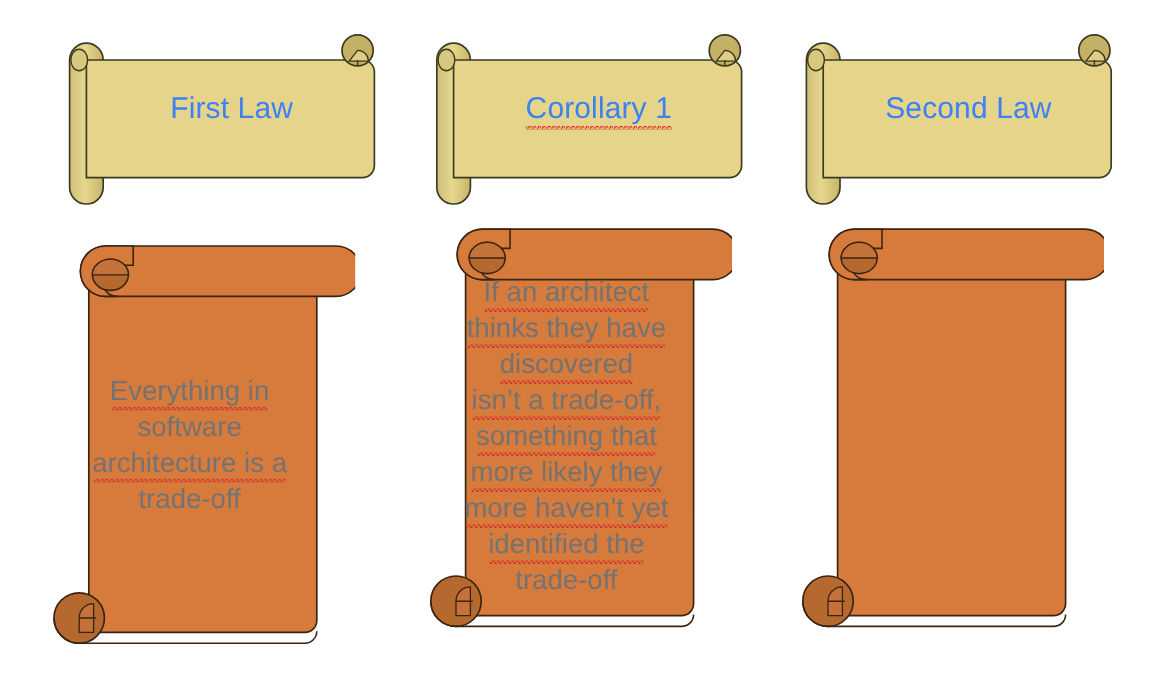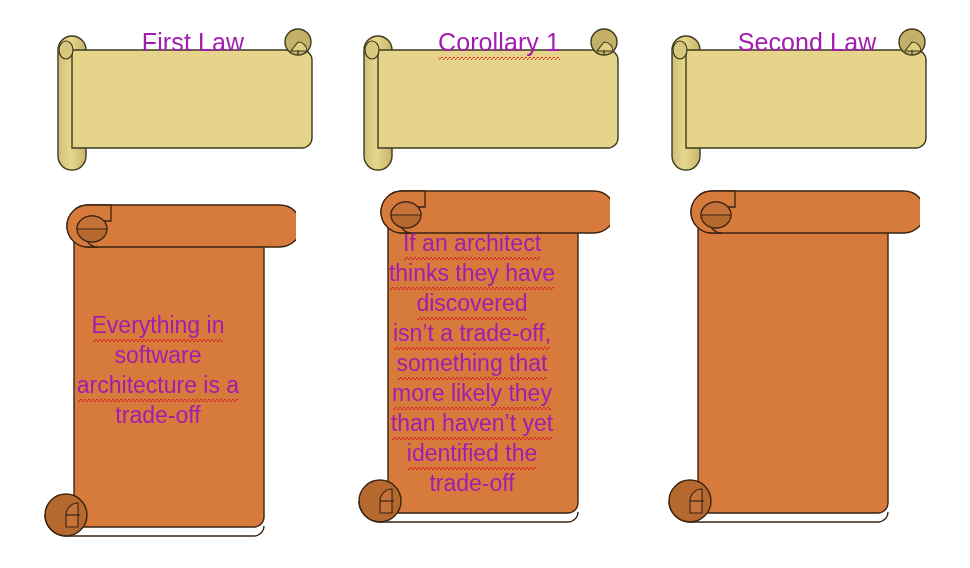--- a/index.html
+++ b/index.html
@@ -35,46 +35,46 @@
     width: 100%;
     height: 100%;
   }
   .hscroll .title-text {
     position: absolute;
     left: 26px;
     top: 0;
     width: 246px;
     height: 126px;
     display: flex;
-    align-items: flex-start;
+    align-items: center;
     justify-content: center;
     text-align: center;
     font-size: 25px;
-    color: #a21caf;
+    color: #3b82f6;
     line-height: 1.18;
     letter-spacing: 0.1px;
     pointer-events: none;
   }
 
   
   .vscroll {
     position: absolute;
     width: 260px;
     height: 350px;
   }
   .vscroll .body-text {
     position: absolute;
     left: 24px;
     width: 196px;
     display: flex;
     align-items: center;
     justify-content: center;
     text-align: center;
     font-size: 23px;
-    color: #a21caf;
+    color: #737373;
     line-height: 1.30;
     pointer-events: none;
   }
 
   
   .sq {
     position: relative;
     display: inline-block;
   }
   .sq::after {
@@ -203,21 +203,21 @@
       <path d="M30,339 A21,21 0 0 1 9,318" fill="none" stroke="#3A2412" stroke-width="1.3"></path>
     </svg>
     <div class="body-text" style="top:36px; height:290px;">
       <div>
         <span class="txtline"><span class="sq-line">If an architect</span></span>
         <span class="txtline"><span class="sq-line">thinks they have</span></span>
         <span class="txtline"><span class="sq-line">discovered</span></span>
         <span class="txtline"><span class="sq-line">isn’t a trade-off,</span></span>
         <span class="txtline"><span class="sq-line">something that</span></span>
         <span class="txtline"><span class="sq-line">more likely they</span></span>
-        <span class="txtline"><span class="sq-line">than haven’t yet</span></span>
+        <span class="txtline"><span class="sq-line">more haven’t yet</span></span>
         <span class="txtline"><span class="sq-line">identified the</span></span>
         <span class="txtline">trade-off</span>
       </div>
     </div>
   </div>
 
   <div class="hscroll" style="left:658px; top:28px;">
     <svg class="svg-layer" viewBox="0 0 282 150">
       <defs>
         <linearGradient id="curlGradV3" x1="0" y1="0" x2="1" y2="0">

